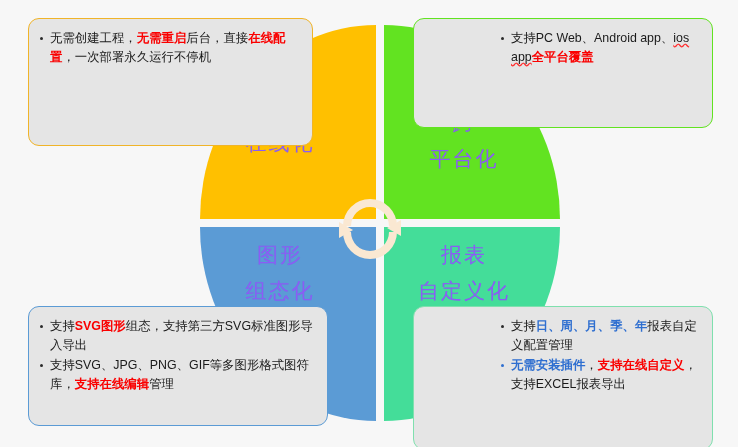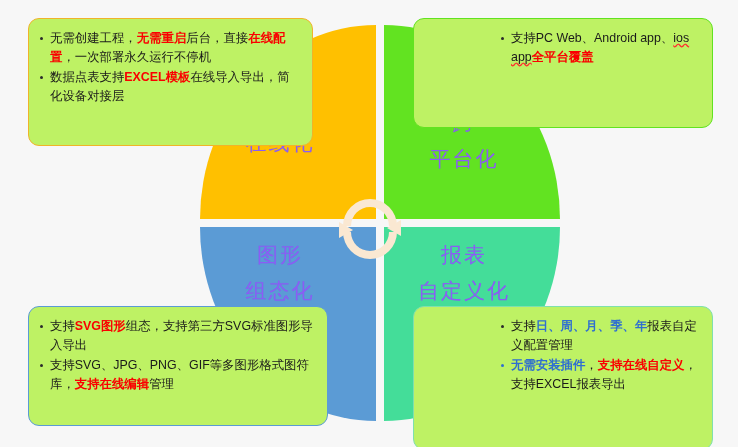--- a/index.html
+++ b/index.html
@@ -34,21 +34,21 @@
   .lbl-tl{left:200px;top:125px;width:160px;text-align:center;}
   .lbl-tr{left:384px;top:105px;width:160px;text-align:center;}
   .lbl-bl{left:200px;top:237px;width:160px;text-align:center;}
   .lbl-br{left:384px;top:237px;width:160px;text-align:center;}
 
   
   .arrows{position:absolute;left:331px;top:190px;width:78px;height:78px;}
 
   
   .callout{
-    position:absolute;background:#bef264;border-radius:11px;
+    position:absolute;background:#e5e5e5;border-radius:11px;
     border:1.4px solid #cccccc;box-sizing:border-box;
   }
   .callout ul{margin:0;padding:0;list-style:none;}
   .callout li{
     position:relative;padding-left:11px;
     font-size:12.4px;line-height:19px;color:#1a1a1a;
     margin-bottom:1px;
   }
   .callout li:before{
     content:"";position:absolute;left:1px;top:8px;
@@ -100,21 +100,20 @@
       <polygon points="70,30 70,46 56,38" fill="#FAE8D2"></polygon>
 
       <path d="M66 42 A27 27 0 0 1 12 42 L20 42 A19 19 0 0 0 58 42 Z" fill="#FAE8D2"></path>
       <polygon points="8,48 8,32 22,40" fill="#FAE8D2"></polygon>
     </svg>
   </div>
 
   <div class="callout box-tl" style="border-color: rgb(240, 180, 41);">
     <ul>
       <li><span>无需创建工程，</span><span class="r">无需重启</span><span>后台，直接</span><span class="r">在线配置</span><span>，一次部署永久运行不停机</span></li>
-      <li><span>数据点表支持</span><span class="r">EXCEL模板</span><span>在线导入导出，简化设备对接层</span></li>
     </ul>
   </div>
 
   <div class="callout box-tr" style="border-color: rgb(98, 227, 33);">
     <ul>
       <li><span>支持PC Web、Android app、</span><span class="wavy">ios app</span><span class="r">全平台覆盖</span></li>
     </ul>
   </div>
 
   <div class="callout box-bl" style="border-color: rgb(91, 155, 213);">

